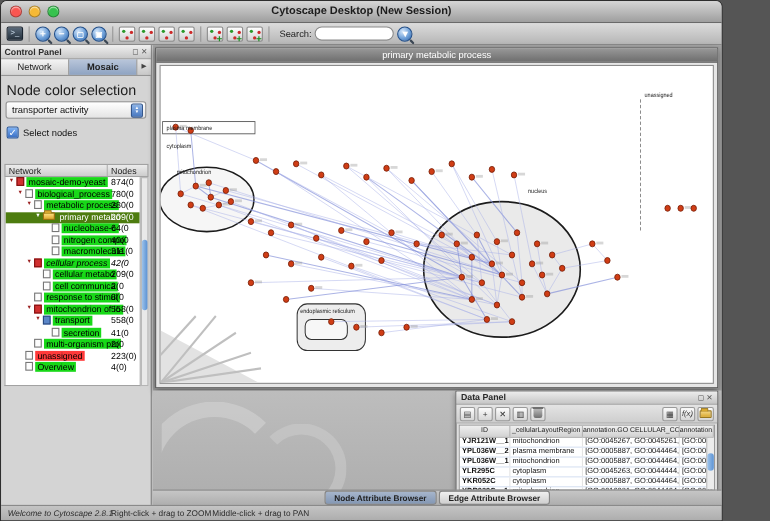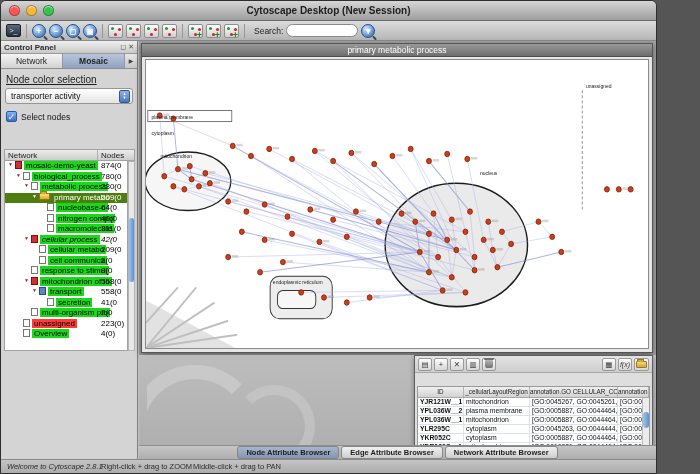--- a/index.html
+++ b/index.html
@@ -52,21 +52,21 @@
                font-size:8px; font-weight:bold; color:#2e2e2e; display:flex;
                justify-content:space-between; align-items:center; padding:0 3px; }
   .hdr-icons { display:flex; gap:2px; font-size:7px; color:#555; font-weight:normal; }
   .cp-tabs { display:flex; height:15px; border-bottom:1px solid #8f8f8f; background:#c4c4c4; }
   .cp-tab { flex:1; font-size:8.5px; text-align:center; line-height:14px; color:#222;
             background:linear-gradient(#f4f4f4,#d2d2d2); border-right:1px solid #979797; }
   .cp-tab.active { background:linear-gradient(#b9c6da,#8ea3c2); font-weight:bold; }
   .cp-tab-more { width:12px; font-size:6px; line-height:14px; text-align:center; color:#444;
                  background:linear-gradient(#e8e8e8,#c8c8c8); }
   .cp-body { padding:4px 4px 2px 4px; }
-  .cp-label { font-size:10px; color:#1e1e1e; margin:1px 0 3px 1px;text-decoration:underline; }
+  .cp-label { font-size:13px; color:#1e1e1e; margin:1px 0 3px 1px; }
   .dropdown { height:16px; background:linear-gradient(#ffffff,#e4e4e4); border:1px solid #969696;
               border-radius:3px; display:flex; align-items:center; justify-content:space-between;
               font-size:8.5px; color:#111; padding:0 2px 0 5px; }
   .dd-btn { width:11px; height:13px; border-radius:2px; background:linear-gradient(#8db4e8,#4878c0);
             border:1px solid #33568c; display:flex; flex-direction:column; justify-content:center; }
   .dd-btn i { font-style:normal; font-size:4px; line-height:4px; color:#fff; text-align:center; }
   .checkbox-row { display:flex; align-items:center; gap:4px; margin:7px 0 3px 1px; font-size:8.5px; color:#111; }
   .checkbox { width:11px; height:11px; border-radius:2px; border:1px solid #2a5aa0; color:#fff;
               background:linear-gradient(#7fb3f5,#3a6fc4); font-size:9px; line-height:10px; text-align:center; }
   .tree-wrap { position:absolute; left:3px; right:2px; top:108px; bottom:108px; }
@@ -548,20 +548,27 @@
             <text x="366" y="114" font-size="5.5" fill="#222" font-family="Liberation Sans, sans-serif">nucleus</text>
             <text x="139" y="222" font-size="5.5" fill="#222" font-family="Liberation Sans, sans-serif">endoplasmic reticulum</text>
             <text x="482" y="28" font-size="5.5" fill="#222" font-family="Liberation Sans, sans-serif">unassigned</text>
           </svg>
       </div>
     </div>
 
     <div id="south-panel">
       <div class="watermark"></div>
       <div id="data-frame">
+        <div class="dp-title">
+          <span>Data Panel</span>
+          <span class="hdr-icons">
+            <span>◻</span>
+            <span>✕</span>
+          </span>
+        </div>
         <div class="dp-toolbar">
           <span class="dpic">▤</span>
           <span class="dpic">+</span>
           <span class="dpic">✕</span>
           <span class="dpic">▥</span>
           <span class="dpic">
               <span class="trash"></span>
             </span>
           <span class="dp-spacer"></span>
           <span class="dpic">▦</span>
@@ -618,21 +625,20 @@
               </div>
             </div>
           <div class="table-scrollbar">
               <span class="thumb"></span>
             </div>
         </div>
       </div>
       <div class="south-tabs">
         <span class="stab active">Node Attribute Browser</span>
         <span class="stab">Edge Attribute Browser</span>
-        <span class="stab">Network Attribute Browser</span>
       </div>
     </div>
   </div>
 
   <div id="status-bar">
     <span class="sb1">Welcome to Cytoscape 2.8.1</span>
     <span class="sb2">Right-click + drag to ZOOM</span>
     <span class="sb3">Middle-click + drag to PAN</span>
   </div>
 </div>

